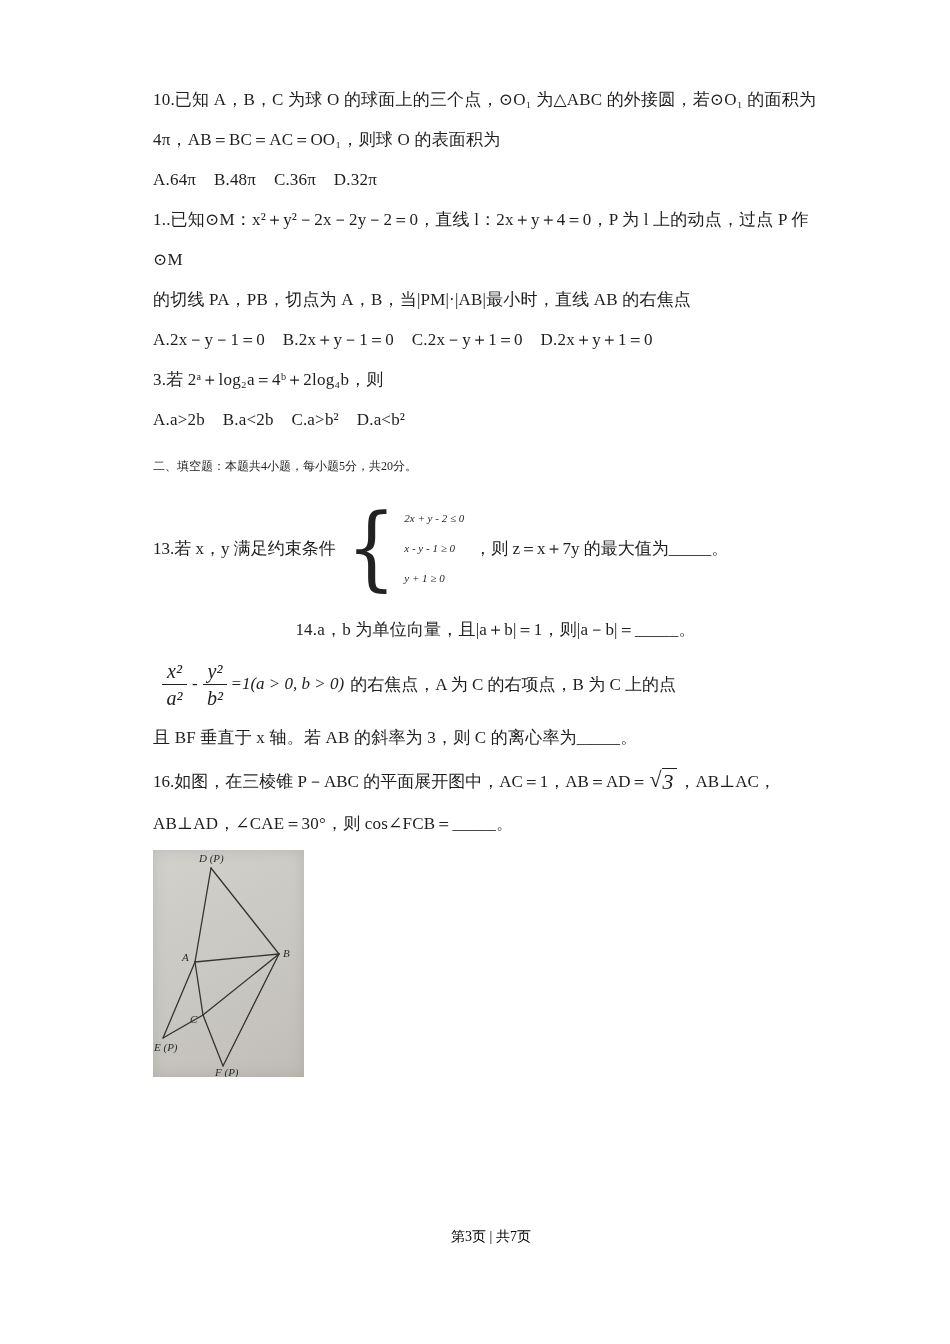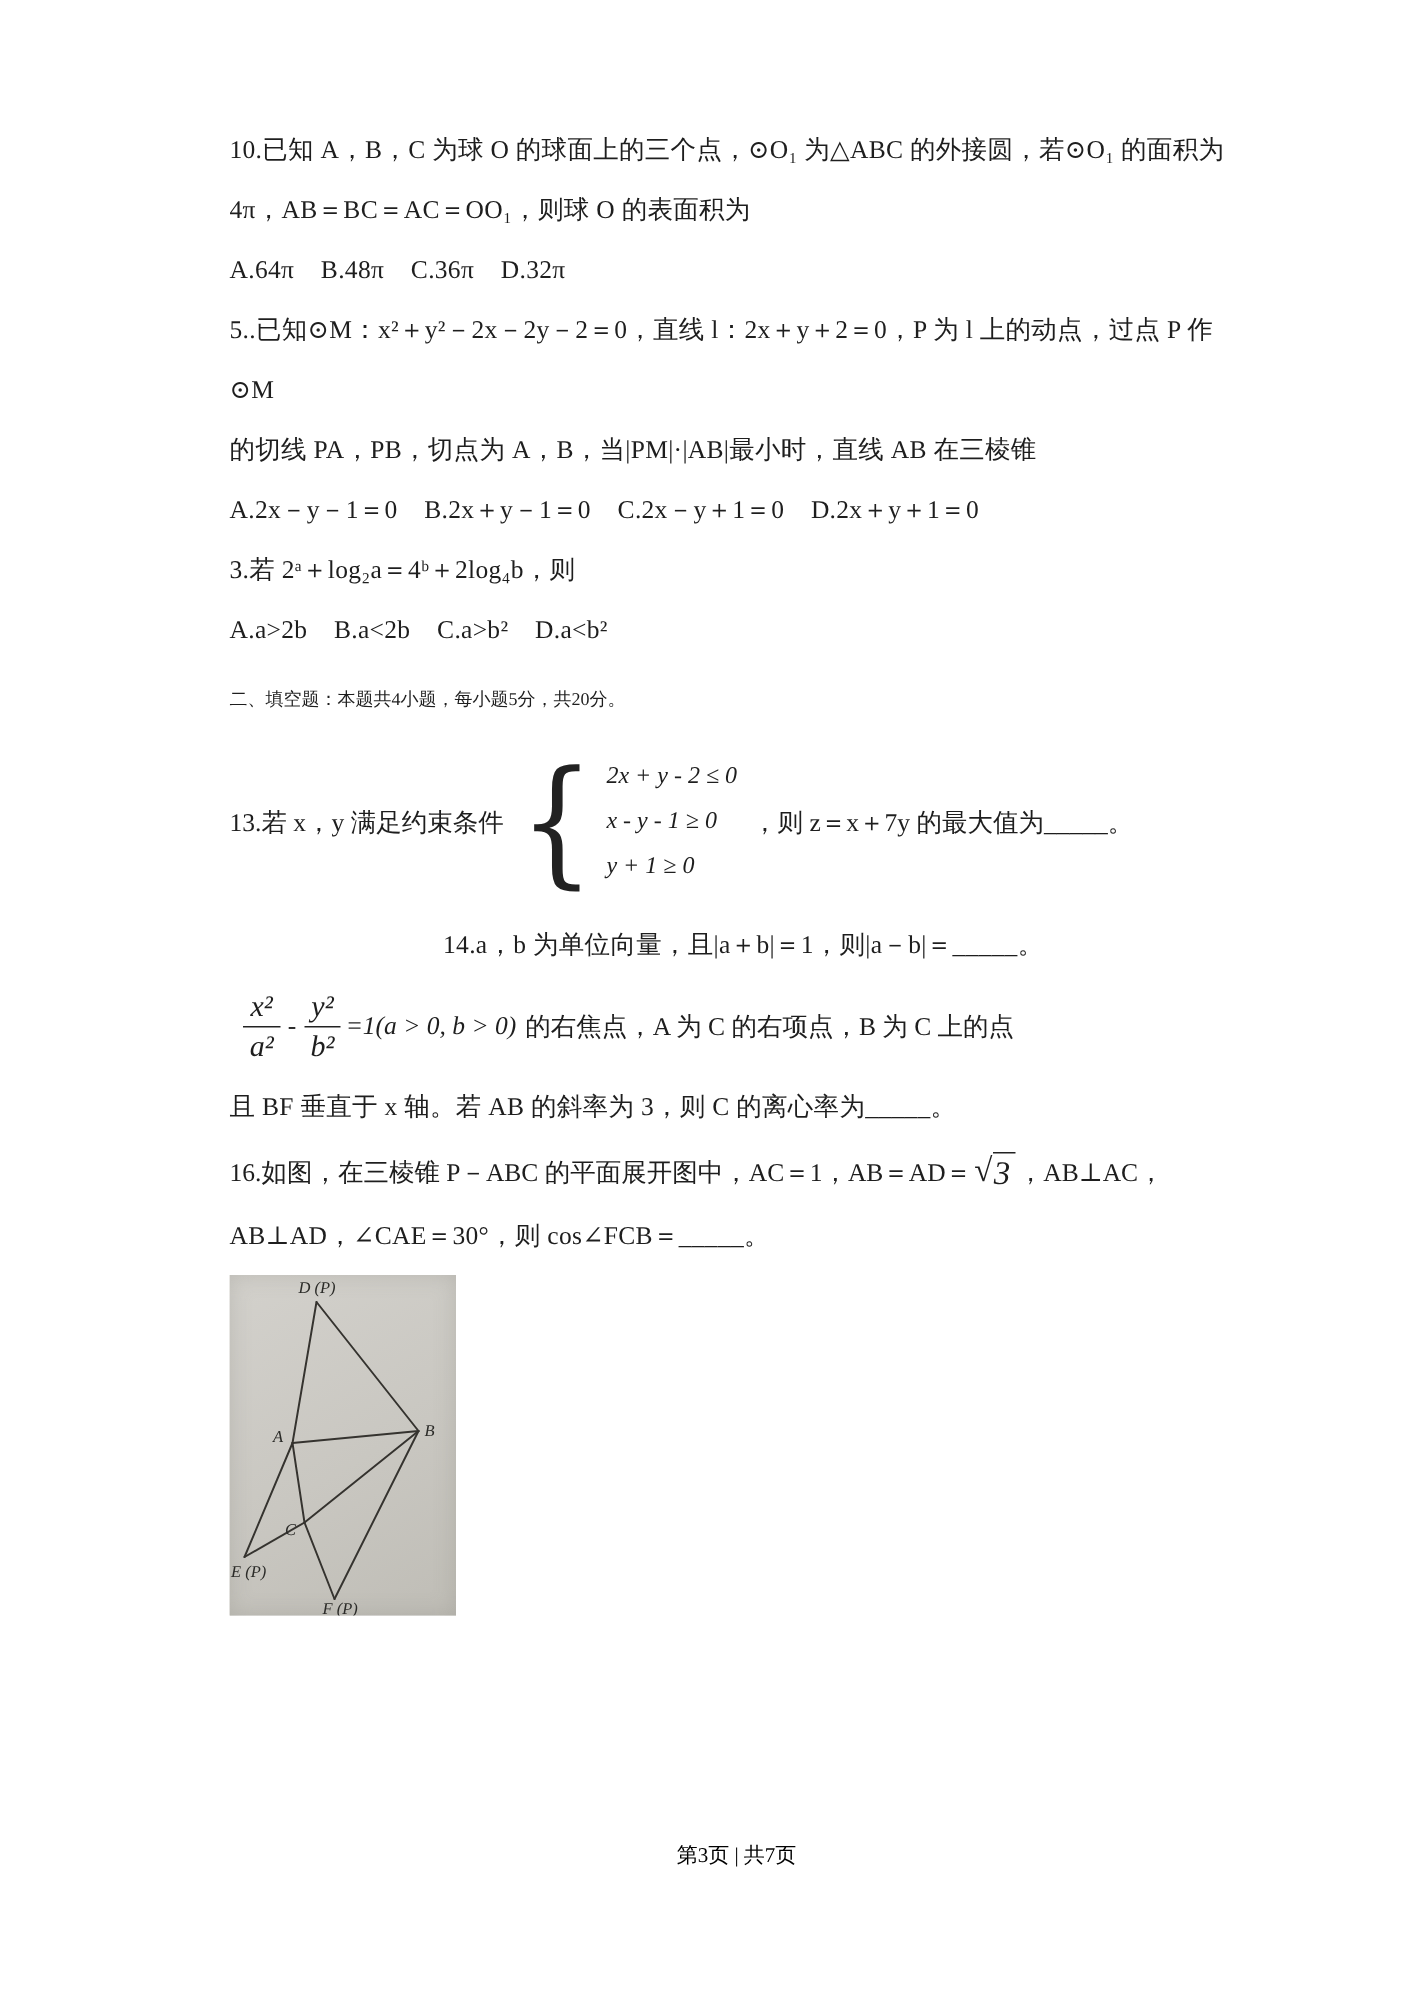--- a/index.html
+++ b/index.html
@@ -44,21 +44,21 @@
     font-size: 92px;
     font-weight: 300;
     line-height: 100px;
     margin: 0 4px 0 6px;
     transform: scaleX(0.85);
     color: #222;
   }
   .constraints { display: flex; flex-direction: column; margin-right: 10px; }
   .constraint {
     font-style: italic;
-    font-size: 16px;
+    font-size: 11px;
     line-height: 30px;
     white-space: pre-wrap;
   }
 
   
   .q15-row {
     display: flex;
     align-items: center;
     height: 68px;
     font-size: 17px;
@@ -118,22 +118,22 @@
 </style>
 </head>
 <body>
 
 <div class="page">
 
   <div class="line">10.已知 A，B，C 为球 O 的球面上的三个点，⊙O₁ 为△ABC 的外接圆，若⊙O₁ 的面积为</div>
   <div class="line">4π，AB＝BC＝AC＝OO₁，则球 O 的表面积为</div>
   <div class="line">A.64π    B.48π    C.36π    D.32π</div>
 
-  <div class="line">5..已知⊙M：x²＋y²－2x－2y－2＝0，直线 l：2x＋y＋2＝0，P 为 l 上的动点，过点 P 作⊙M</div>
-  <div class="line">的切线 PA，PB，切点为 A，B，当|PM|·|AB|最小时，直线 AB 在三棱锥</div>
+  <div class="line">1..已知⊙M：x²＋y²－2x－2y－2＝0，直线 l：2x＋y＋4＝0，P 为 l 上的动点，过点 P 作⊙M</div>
+  <div class="line">的切线 PA，PB，切点为 A，B，当|PM|·|AB|最小时，直线 AB 的右焦点</div>
   <div class="line">A.2x－y－1＝0    B.2x＋y－1＝0    C.2x－y＋1＝0    D.2x＋y＋1＝0</div>
 
   <div class="line">3.若 2ᵃ＋log₂a＝4ᵇ＋2log₄b，则</div>
   <div class="line">A.a&gt;2b    B.a&lt;2b    C.a&gt;b²    D.a&lt;b²</div>
 
   <div class="section-title">二、填空题：本题共4小题，每小题5分，共20分。</div>
 
   <div class="q13-row">
     <span class="qtext">13.若 x，y 满足约束条件</span>
     <span class="brace">{</span>

